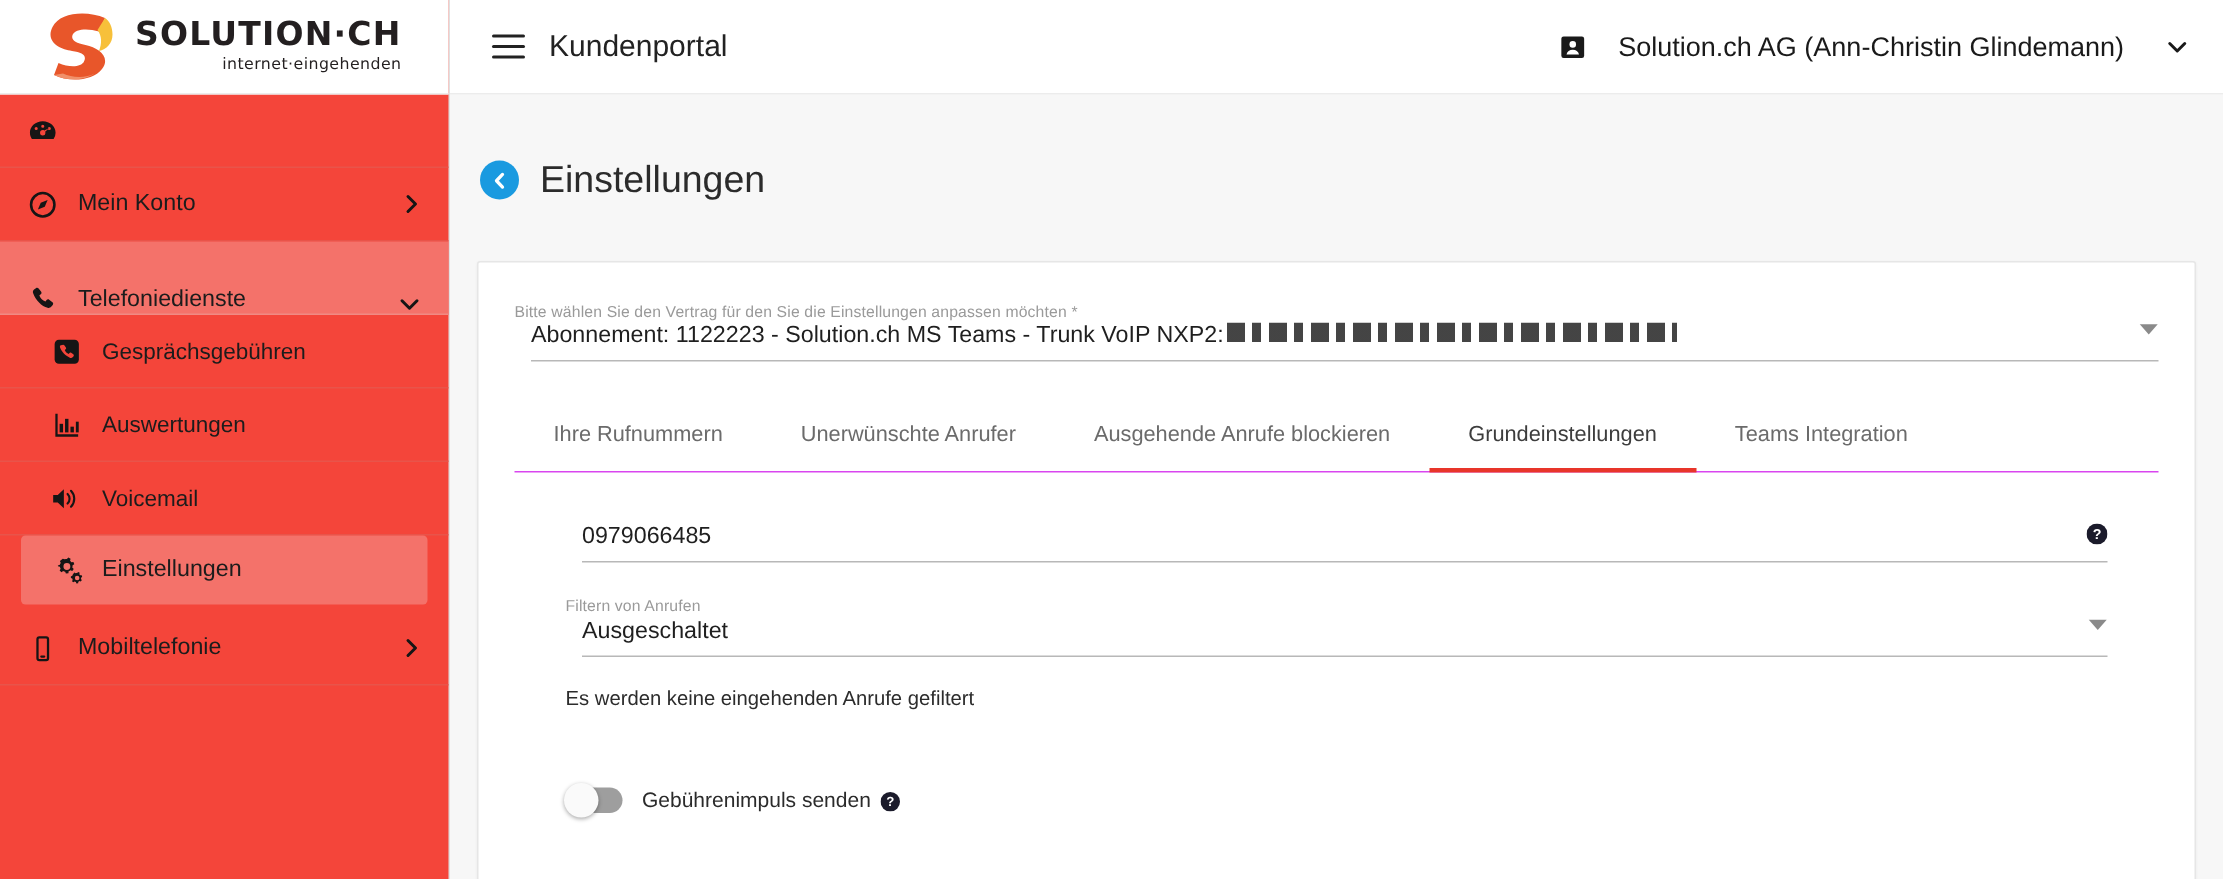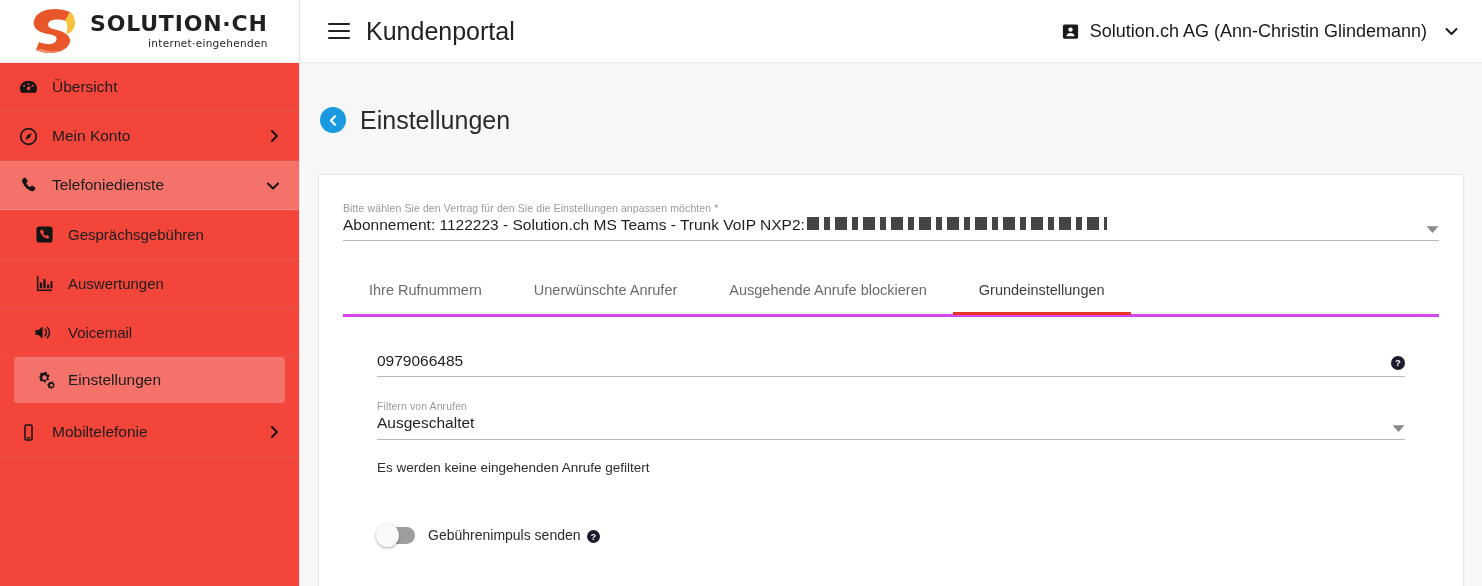--- a/index.html
+++ b/index.html
@@ -77,20 +77,21 @@
     color: #1c1c1c;
     font-size: 15.5px;
     border-bottom: 1px solid #e8544a;
     cursor: pointer;
     white-space: nowrap;
   }
   .nav-item.sub { padding-left: 30px; font-size: 15px; }
   .nav-item.active {
     background: #F4726A;
     border-bottom-color: #f08a83;
+    align-items: flex-end;
   }
   .nav-item.highlight {
     background: #F4726A;
     border-bottom-color: #f08a83;
     margin: 0 14px 0 14px;
     padding-left: 16px;
     border-radius: 3px;
     border-bottom: none;
     height: 46px;
   }
@@ -130,31 +131,31 @@
     border-bottom: 1px solid #ececec;
   }
   .hamburger {
     width: 22px; height: 16px;
     display: flex; flex-direction: column; justify-content: space-between;
     cursor: pointer;
     margin-right: 16px;
   }
   .hamburger span { display: block; height: 2px; background: #222; border-radius: 1px; }
   .topbar-title {
-    font-size: 25px;
+    font-size: 20px;
     color: #222;
   }
   .topbar-spacer { flex: 1 1 auto; }
   .user-menu {
     display: flex;
     align-items: center;
     font-size: 18px;
     color: #1a1a1a;
     cursor: pointer;
-    gap: 10px;
+    gap: 21px;
   }
   .user-ico { display: flex; align-items: center; }
   .user-caret { display:flex; align-items:center; margin-left: 6px; }
 
   .content {
     flex: 1 1 auto;
     overflow: hidden;
     padding: 0 18px 0 18px;
   }
 
@@ -192,24 +193,25 @@
   .mfield { position: relative; padding-top: 12px; }
   .mfield-label {
     font-size: 10.5px;
     color: #9a9a9a;
     letter-spacing: 0.1px;
     line-height: 1.4;
     display: block;
   }
   .mfield-row {
     display: flex;
-    align-items: flex-end;
+    align-items: flex-start;
     border-bottom: 1px solid #b8b8b8;
     padding-bottom: 6px;
     min-height: 26px;
+    margin-left: 11px;
   }
   .mfield-value {
     flex: 1 1 auto;
     font-size: 15.5px;
     color: #1f1f1f;
     line-height: 1.2;
     white-space: nowrap;
     overflow: hidden;
   }
   .mfield-caret {
@@ -234,21 +236,21 @@
         #2b2b2b 0px, #2b2b2b 12px,
         #ffffff 12px, #ffffff 17px,
         #2b2b2b 17px, #2b2b2b 23px,
         #ffffff 23px, #ffffff 28px);
     opacity: 0.88;
   }
 
   
   .tabs {
     display: flex;
-    border-bottom: 3px solid #d946ef;
+    border-bottom: 1px solid #d946ef;
     margin-top: 26px;
     gap: 0;
   }
   .tab {
     padding: 15px 26px 14px 26px;
     font-size: 14.5px;
     color: #6b6b6b;
     cursor: pointer;
     white-space: nowrap;
     border-bottom: 3px solid transparent;
@@ -320,21 +322,20 @@
     </div>
 
     <nav class="nav">
 
       <div class="nav-item">
         <span class="nav-ico">
           <svg width="19" height="19" viewBox="0 0 20 20" fill="#151515">
             <path d="M10 3C5 3 1 6.6 1 11c0 1.6.5 3.1 1.4 4.4h15.2A7.6 7.6 0 0 0 19 11c0-4.4-4-8-9-8zm-4.6 4a1.1 1.1 0 1 1 0 2.2 1.1 1.1 0 0 1 0-2.2zM10 5.4a1.1 1.1 0 1 1 0 2.2 1.1 1.1 0 0 1 0-2.2zm4.6 1.6a1.1 1.1 0 1 1 0 2.2 1.1 1.1 0 0 1 0-2.2zM10 9.2c.4 0 .8.1 1.1.3l3.3-1.6-2.7 2.4c.1.3.2.6.2.9a1.9 1.9 0 1 1-1.9-2z"></path>
           </svg>
         </span>
-        <span class="nav-label">Übersicht</span>
       </div>
 
       <div class="nav-item">
         <span class="nav-ico">
           <svg width="19" height="19" viewBox="0 0 20 20" fill="none">
             <circle cx="10" cy="10" r="8.2" stroke="#151515" stroke-width="1.8"></circle>
             <path d="M13.4 6.6 8.6 8.6 6.6 13.4 11.4 11.4Z" fill="#151515"></path>
           </svg>
         </span>
         <span class="nav-label">Mein Konto</span>
@@ -473,20 +474,21 @@
                 </svg>
             </span>
           </div>
         </div>
 
         <div class="tabs">
           <div class="tab">Ihre Rufnummern</div>
           <div class="tab">Unerwünschte Anrufer</div>
           <div class="tab">Ausgehende Anrufe blockieren</div>
           <div class="tab active">Grundeinstellungen</div>
+          <div class="tab">Teams Integration</div>
         </div>
 
         <div class="panel">
 
           <div class="mfield">
             <div class="mfield-row">
               <div class="mfield-value">0979066485</div>
               <span class="mfield-help">
                 <svg width="14" height="14" viewBox="0 0 14 14">
                   <circle cx="7" cy="7" r="7" fill="#1b1b2b"></circle>

